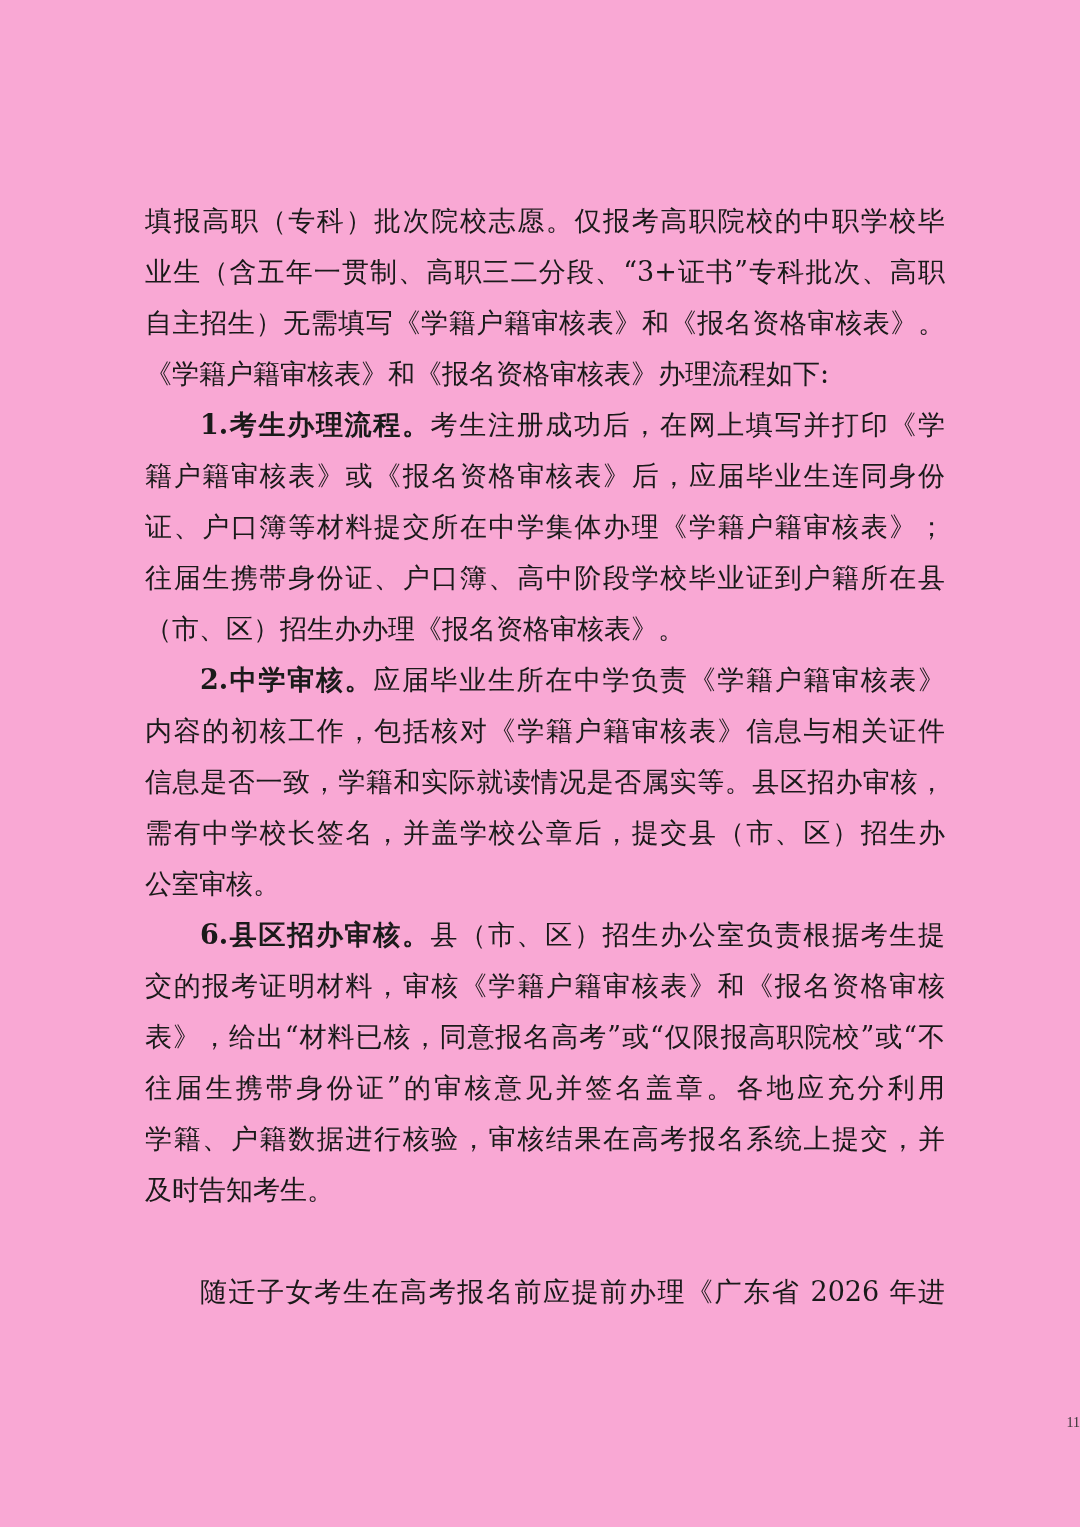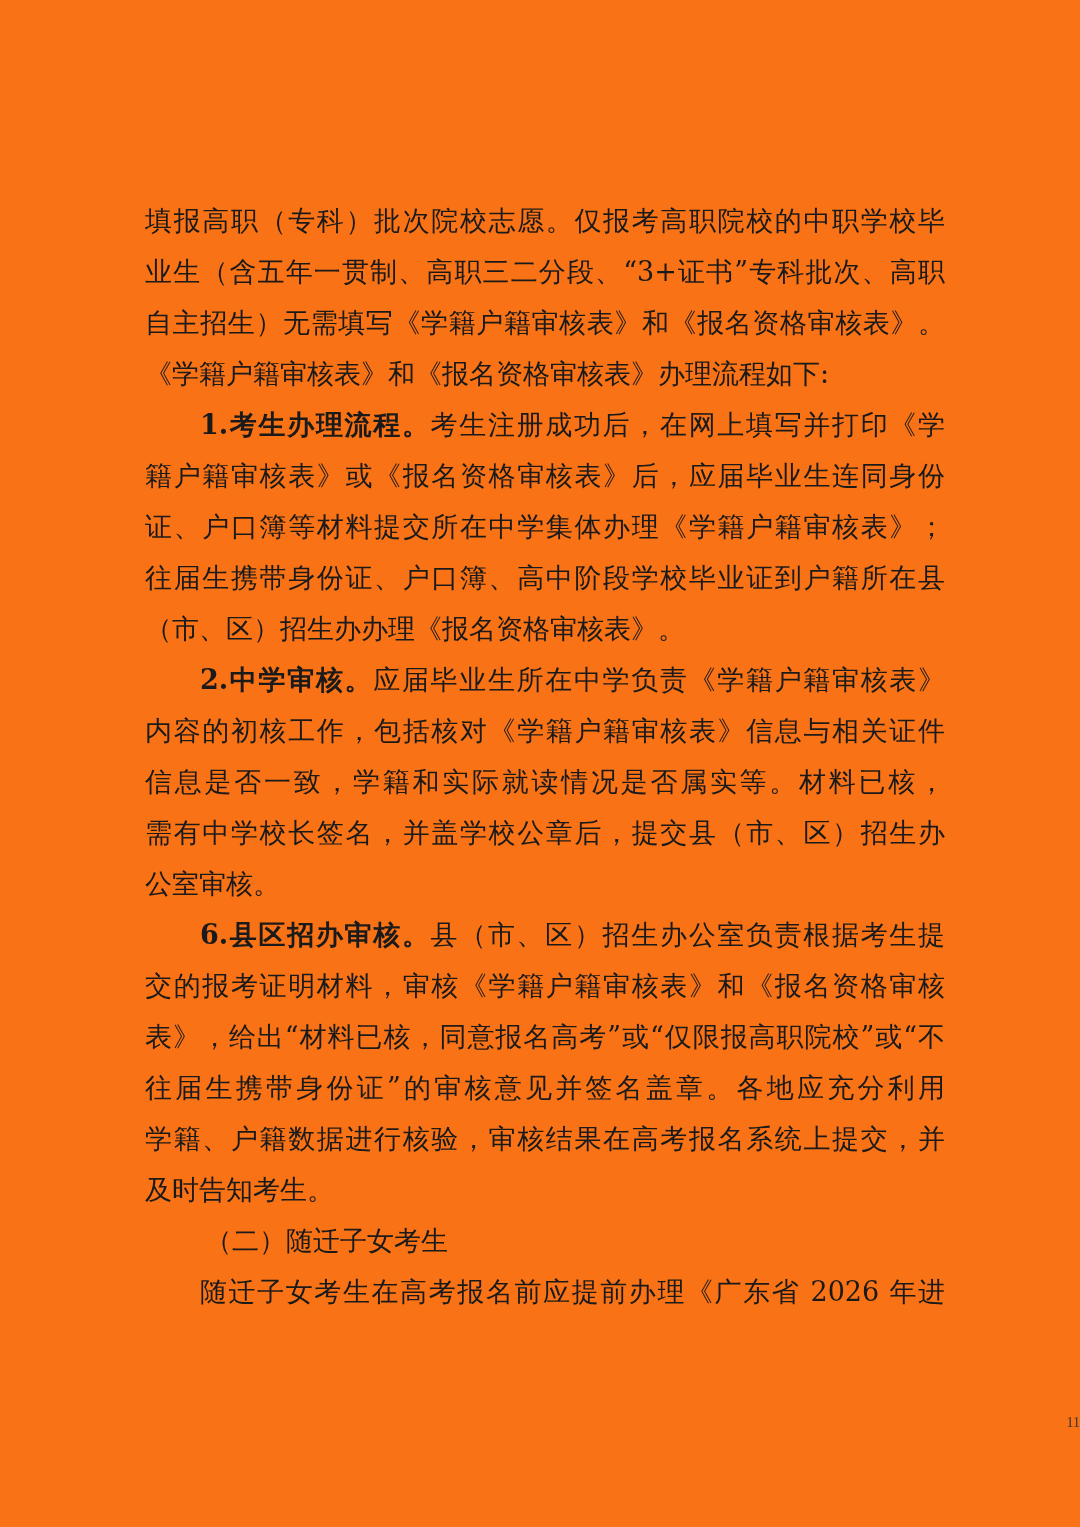--- a/index.html
+++ b/index.html
@@ -1,18 +1,18 @@
 <!DOCTYPE html>
 <html><head>
 <meta charset="utf-8">
 <style>
   html, body { margin: 0; padding: 0; background: #ffffff; }
   body { width: 1080px; height: 1527px; position: relative; overflow: hidden;
          font-family: "DejaVu Serif", "Liberation Serif", serif; color: #1a1a1a; }
-  .page { position: absolute; left: 0; top: 0; width: 1080px; height: 1527px; background: #f97316; }
+  .page { position: absolute; left: 0; top: 0; width: 1080px; height: 1527px; background: #f9a8d4; }
   .line { position: absolute; left: 145px; width: 800px; height: 51px;
           font-size: 27px; line-height: 51px; white-space: nowrap;
           text-align: justify; text-align-last: justify; letter-spacing: 0; }
   .line.last { text-align-last: left; }
   .line.indent { left: 200px; width: 745px; }
   .b { font-weight: bold; }
   .page-num { position: absolute; left: 0; width: 1080px; top: 1415px; text-align: right;
               font-size: 14px; font-family: "Liberation Serif", serif; color: #333; }
 </style>
 </head>
@@ -26,29 +26,28 @@
   <div class="line last" style="top:348px">《学籍户籍审核表》和《报名资格审核表》办理流程如下:</div>
 
   <div class="line indent" style="top:399px"><span class="b">1.考生办理流程。</span><span>考生注册成功后，在网上填写并打印《学</span></div>
   <div class="line" style="top:450px">籍户籍审核表》或《报名资格审核表》后，应届毕业生连同身份</div>
   <div class="line" style="top:501px">证、户口簿等材料提交所在中学集体办理《学籍户籍审核表》；</div>
   <div class="line" style="top:552px">往届生携带身份证、户口簿、高中阶段学校毕业证到户籍所在县</div>
   <div class="line last" style="top:603px">（市、区）招生办办理《报名资格审核表》。</div>
 
   <div class="line indent" style="top:654px"><span class="b">2.中学审核。</span><span>应届毕业生所在中学负责《学籍户籍审核表》</span></div>
   <div class="line" style="top:705px">内容的初核工作，包括核对《学籍户籍审核表》信息与相关证件</div>
-  <div class="line" style="top:756px">信息是否一致，学籍和实际就读情况是否属实等。材料已核，</div>
+  <div class="line" style="top:756px">信息是否一致，学籍和实际就读情况是否属实等。县区招办审核，</div>
   <div class="line" style="top:807px">需有中学校长签名，并盖学校公章后，提交县（市、区）招生办</div>
   <div class="line last" style="top:858px">公室审核。</div>
 
   <div class="line indent" style="top:909px"><span class="b">6.县区招办审核。</span><span>县（市、区）招生办公室负责根据考生提</span></div>
   <div class="line" style="top:960px">交的报考证明材料，审核《学籍户籍审核表》和《报名资格审核</div>
   <div class="line" style="top:1011px">表》，给出“材料已核，同意报名高考”或“仅限报高职院校”或“不</div>
   <div class="line" style="top:1062px">往届生携带身份证”的审核意见并签名盖章。各地应充分利用</div>
   <div class="line" style="top:1113px">学籍、户籍数据进行核验，审核结果在高考报名系统上提交，并</div>
   <div class="line last" style="top:1164px">及时告知考生。</div>
 
-  <div class="line indent last" style="top:1215px; left:205px;">（二）随迁子女考生</div>
 
   <div class="line indent" style="top:1266px">随迁子女考生在高考报名前应提前办理《广东省 2026 年进</div>
 
   <div class="page-num">11</div>
 </div>
 
 </body></html>

